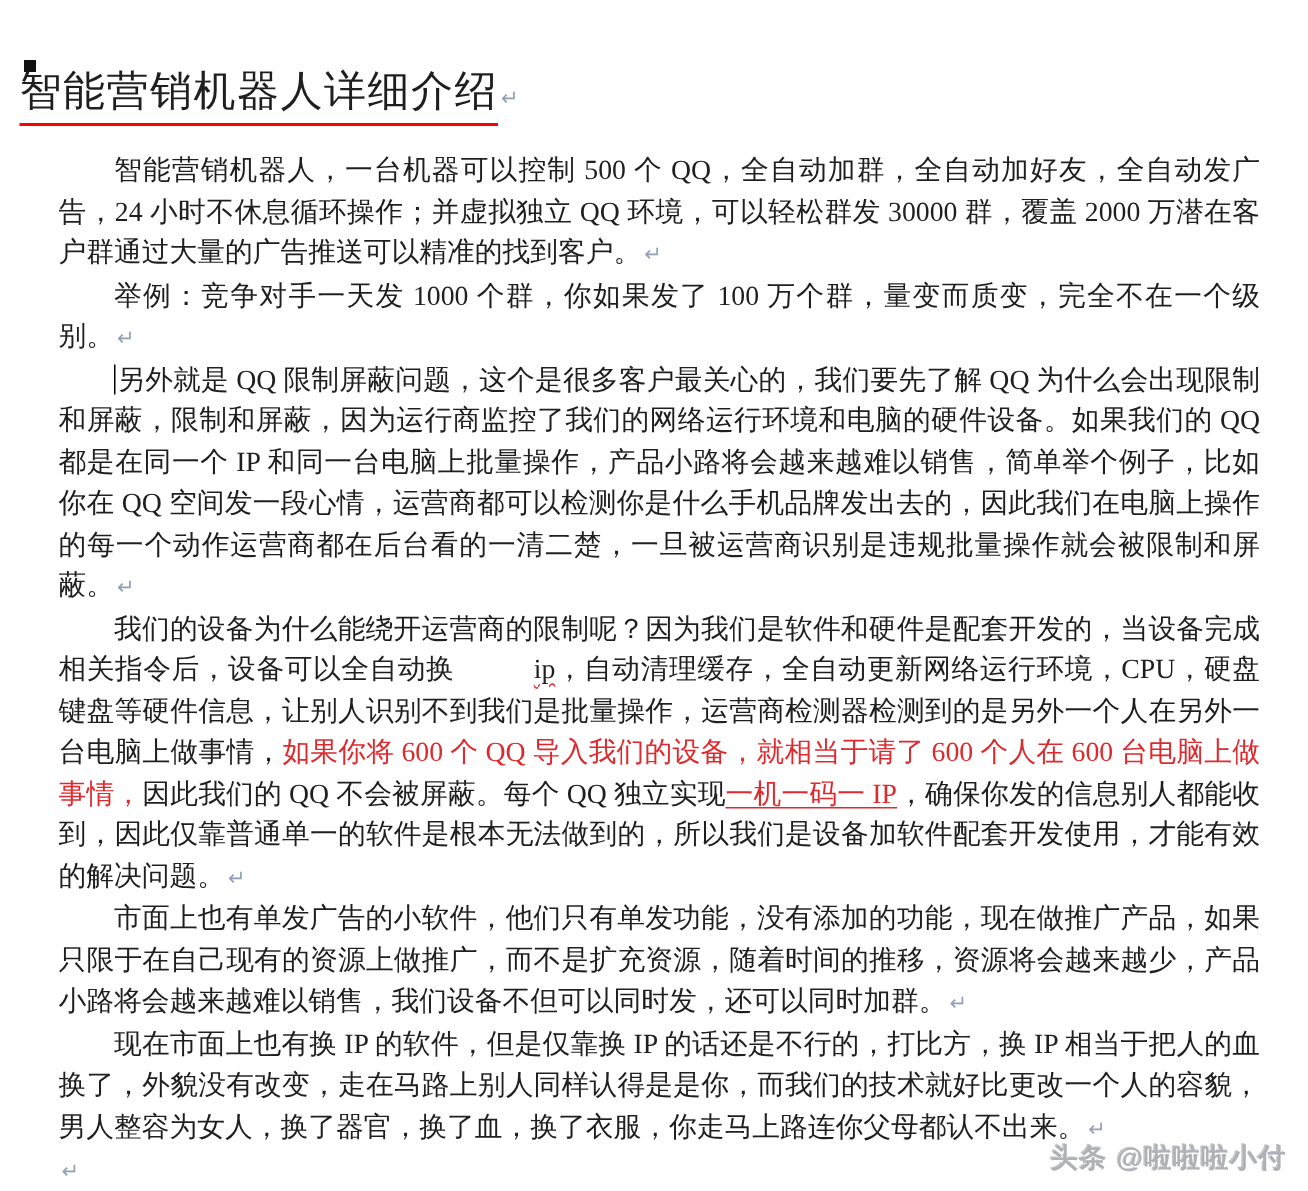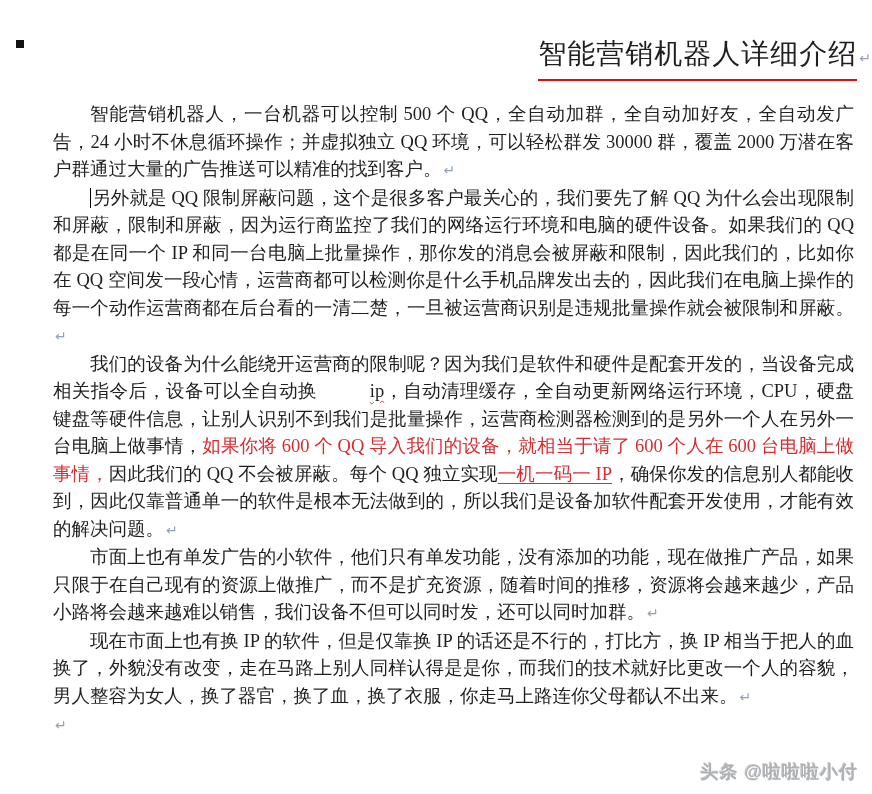--- a/index.html
+++ b/index.html
@@ -12,35 +12,35 @@
     position:relative;
     width:872px;height:794px;
     background:var(--page-bg,#ffffff);
     overflow:hidden;
   }
   .anchor-bullet{
     position:absolute;left:16px;top:40px;
     width:8px;height:8px;background:#121212;
   }
   .doc-title{
-    margin:0;padding-top:30px;
-    text-align:right;
-    font-size:28px;line-height:48px;
+    margin:13px;padding-top:30px;
+    text-align:left;
+    font-size:28px;line-height:38px;
     font-weight:400;
     letter-spacing:1px;
     color:var(--body-text,#1f1f1f);
   }
   .doc-title .title-text{
     display:inline-block;
     border-bottom:2px solid var(--title-underline,#fe0000);
     padding-bottom:1px;
   }
   .doc-body{
     position:absolute;
-    top:101px;left:53px;width:801px;
+    top:101px;left:39px;width:801px;
     font-size:18.5px;
     line-height:27.5px;
     color:var(--body-text,#1f1f1f);
   }
   .doc-body p{
     margin:0;
     text-align:justify;
     text-justify:inter-ideograph;
     text-indent:2em;
   }
@@ -88,21 +88,22 @@
 <body>
 
 <div class="page">
 
   <span class="anchor-bullet"></span>
 
   <h1 class="doc-title"><span class="title-text">智能营销机器人详细介绍</span><span class="pilcrow">↵</span></h1>
 
   <div class="doc-body" id="doc-body">
       <p><span class="run r-normal">智能营销机器人，一台机器可以控制 500 个 QQ，全自动加群，全自动加好友，全自动发广告，24 小时不休息循环操作；并虚拟独立 QQ 环境，可以轻松群发 30000 群，覆盖 2000 万潜在客户群通过大量的广告推送可以精准的找到客户。</span><span class="pilcrow">↵</span></p>
-      <p><span class="caret"></span><span class="run r-normal">另外就是 QQ 限制屏蔽问题，这个是很多客户最关心的，我们要先了解 QQ 为什么会出现限制和屏蔽，限制和屏蔽，因为运行商监控了我们的网络运行环境和电脑的硬件设备。如果我们的 QQ 都是在同一个 IP 和同一台电脑上批量操作，那你发的消息会被屏蔽和限制，因此我们的，比如你在 QQ 空间发一段心情，运营商都可以检测你是什么手机品牌发出去的，因此我们在电脑上操作的每一个动作运营商都在后台看的一清二楚，一旦被运营商识别是违规批量操作就会被限制和屏蔽。</span><span class="pilcrow">↵</span></p>
+      <p><span class="run r-normal">举例：竞争对手一天发 1000 个群，你如果发了 100 万个群，量变而质变，完全不在一个级别。</span><span class="pilcrow">↵</span></p>
+      <p><span class="caret"></span><span class="run r-normal">另外就是 QQ 限制屏蔽问题，这个是很多客户最关心的，我们要先了解 QQ 为什么会出现限制和屏蔽，限制和屏蔽，因为运行商监控了我们的网络运行环境和电脑的硬件设备。如果我们的 QQ 都是在同一个 IP 和同一台电脑上批量操作，产品小路将会越来越难以销售，简单举个例子，比如你在 QQ 空间发一段心情，运营商都可以检测你是什么手机品牌发出去的，因此我们在电脑上操作的每一个动作运营商都在后台看的一清二楚，一旦被运营商识别是违规批量操作就会被限制和屏蔽。</span><span class="pilcrow">↵</span></p>
       <p><span class="run r-normal">我们的设备为什么能绕开运营商的限制呢？因为我们是软件和硬件是配套开发的，当设备完成相关指令后，设备可以全自动换 </span><span class="run r-wavy">ip</span><span class="run r-normal">，自动清理缓存，全自动更新网络运行环境，CPU，硬盘键盘等硬件信息，让别人识别不到我们是批量操作，运营商检测器检测到的是另外一个人在另外一台电脑上做事情，</span><span class="run r-red">如果你将 600 个 QQ 导入我们的设备，就相当于请了 600 个人在 600 台电脑上做事情，</span><span class="run r-normal">因此我们的 QQ 不会被屏蔽。每个 QQ 独立实现</span><span class="run r-red-u">一机一码一 IP</span><span class="run r-normal">，确保你发的信息别人都能收到，因此仅靠普通单一的软件是根本无法做到的，所以我们是设备加软件配套开发使用，才能有效的解决问题。</span><span class="pilcrow">↵</span></p>
       <p><span class="run r-normal">市面上也有单发广告的小软件，他们只有单发功能，没有添加的功能，现在做推广产品，如果只限于在自己现有的资源上做推广，而不是扩充资源，随着时间的推移，资源将会越来越少，产品小路将会越来越难以销售，我们设备不但可以同时发，还可以同时加群。</span><span class="pilcrow">↵</span></p>
       <p><span class="run r-normal">现在市面上也有换 IP 的软件，但是仅靠换 IP 的话还是不行的，打比方，换 IP 相当于把人的血换了，外貌没有改变，走在马路上别人同样认得是是你，而我们的技术就好比更改一个人的容貌，男人整容为女人，换了器官，换了血，换了衣服，你走马上路连你父母都认不出来。</span><span class="pilcrow">↵</span></p>
       <p class="p-empty"><span class="pilcrow">↵</span></p>
     </div>
 
   <div class="watermark"><span>头条 @啦啦啦小付</span></div>
 
 </div>
 

